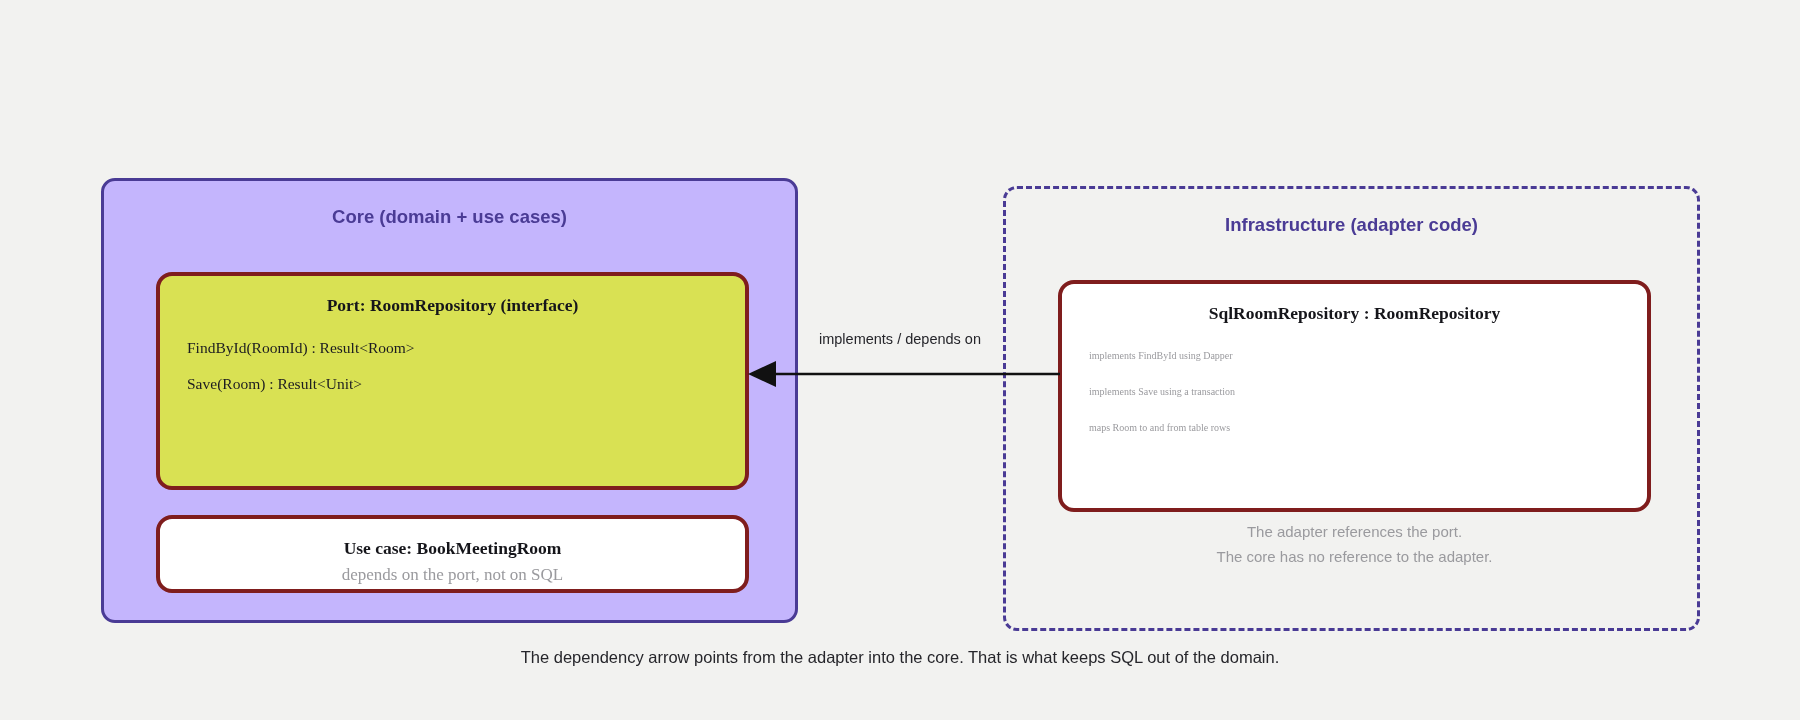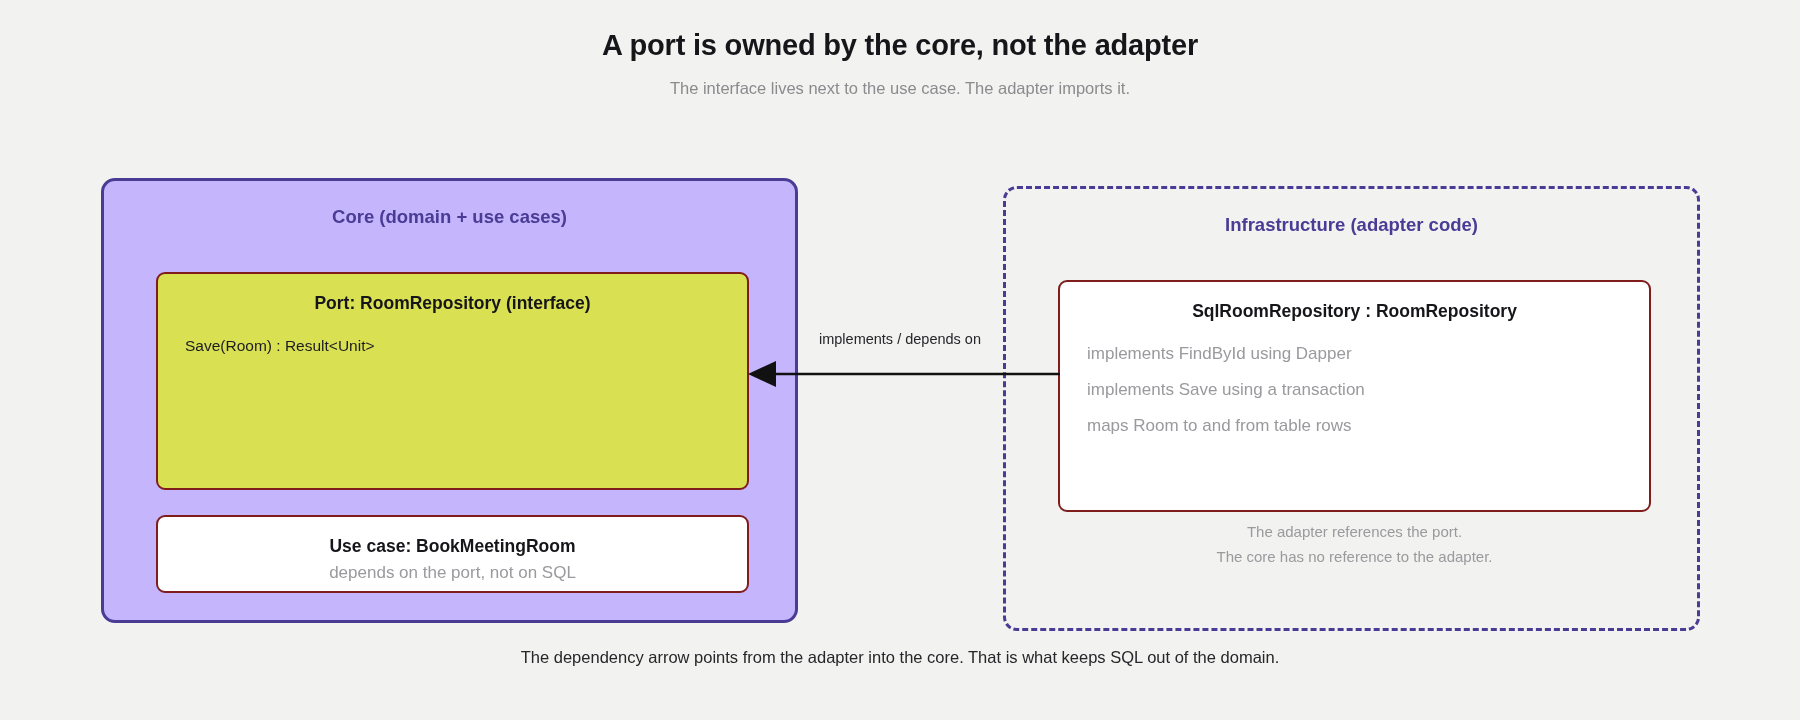--- a/index.html
+++ b/index.html
@@ -72,22 +72,23 @@
     font-size: 18.5px;
     font-weight: bold;
     color: #4a3b95;
     margin-top: 25px;
   }
 
   
   .card {
     position: absolute;
     box-sizing: border-box;
-    border: 2px solid #7f1d1d;
-    border-radius: 9px;
+    border: 4px solid #7f1d1d;
+    border-radius: 16px;
+    font-family: Liberation Serif, serif;
   }
   .card-port {
     left: 52px;
     top: 91px;
     width: 593px;
     height: 218px;
     background: #d9e153;
   }
   .card-usecase {
     left: 52px;
@@ -130,21 +131,21 @@
     color: #1c1c20;
     line-height: 20px;
     margin-bottom: 16px;
   }
   .detail-list {
     list-style: none;
     margin: 22px 0 0 0;
     padding: 0 0 0 27px;
   }
   .detail-list li {
-    font-size: 17px;
+    font-size: 10px;
     color: #9a9a9e;
     line-height: 20px;
     margin-bottom: 16px;
   }
 
   .panel-note {
     position: absolute;
     left: 0;
     top: 330px;
     width: 697px;
@@ -183,31 +184,28 @@
     font-size: 16.5px;
     color: #26262b;
     line-height: 21px;
   }
 </style>
 </head>
 <body>
 
 <div class="page">
 
-  <div class="header">
-    <h1 class="title">A port is owned by the core, not the adapter</h1>
-    <p class="subtitle">The interface lives next to the use case. The adapter imports it.</p>
-  </div>
 
   <div class="panel panel-core">
     <div class="panel-title">Core (domain + use cases)</div>
 
     <div class="card card-port">
       <div class="card-title">Port: RoomRepository (interface)</div>
       <ul class="method-list">
+        <li>FindById(RoomId) : Result&lt;Room&gt;</li>
         <li>Save(Room) : Result&lt;Unit&gt;</li>
       </ul>
     </div>
 
     <div class="card card-usecase">
       <div class="card-title">Use case: BookMeetingRoom</div>
       <div class="card-sub">depends on the port, not on SQL</div>
     </div>
   </div>
 

